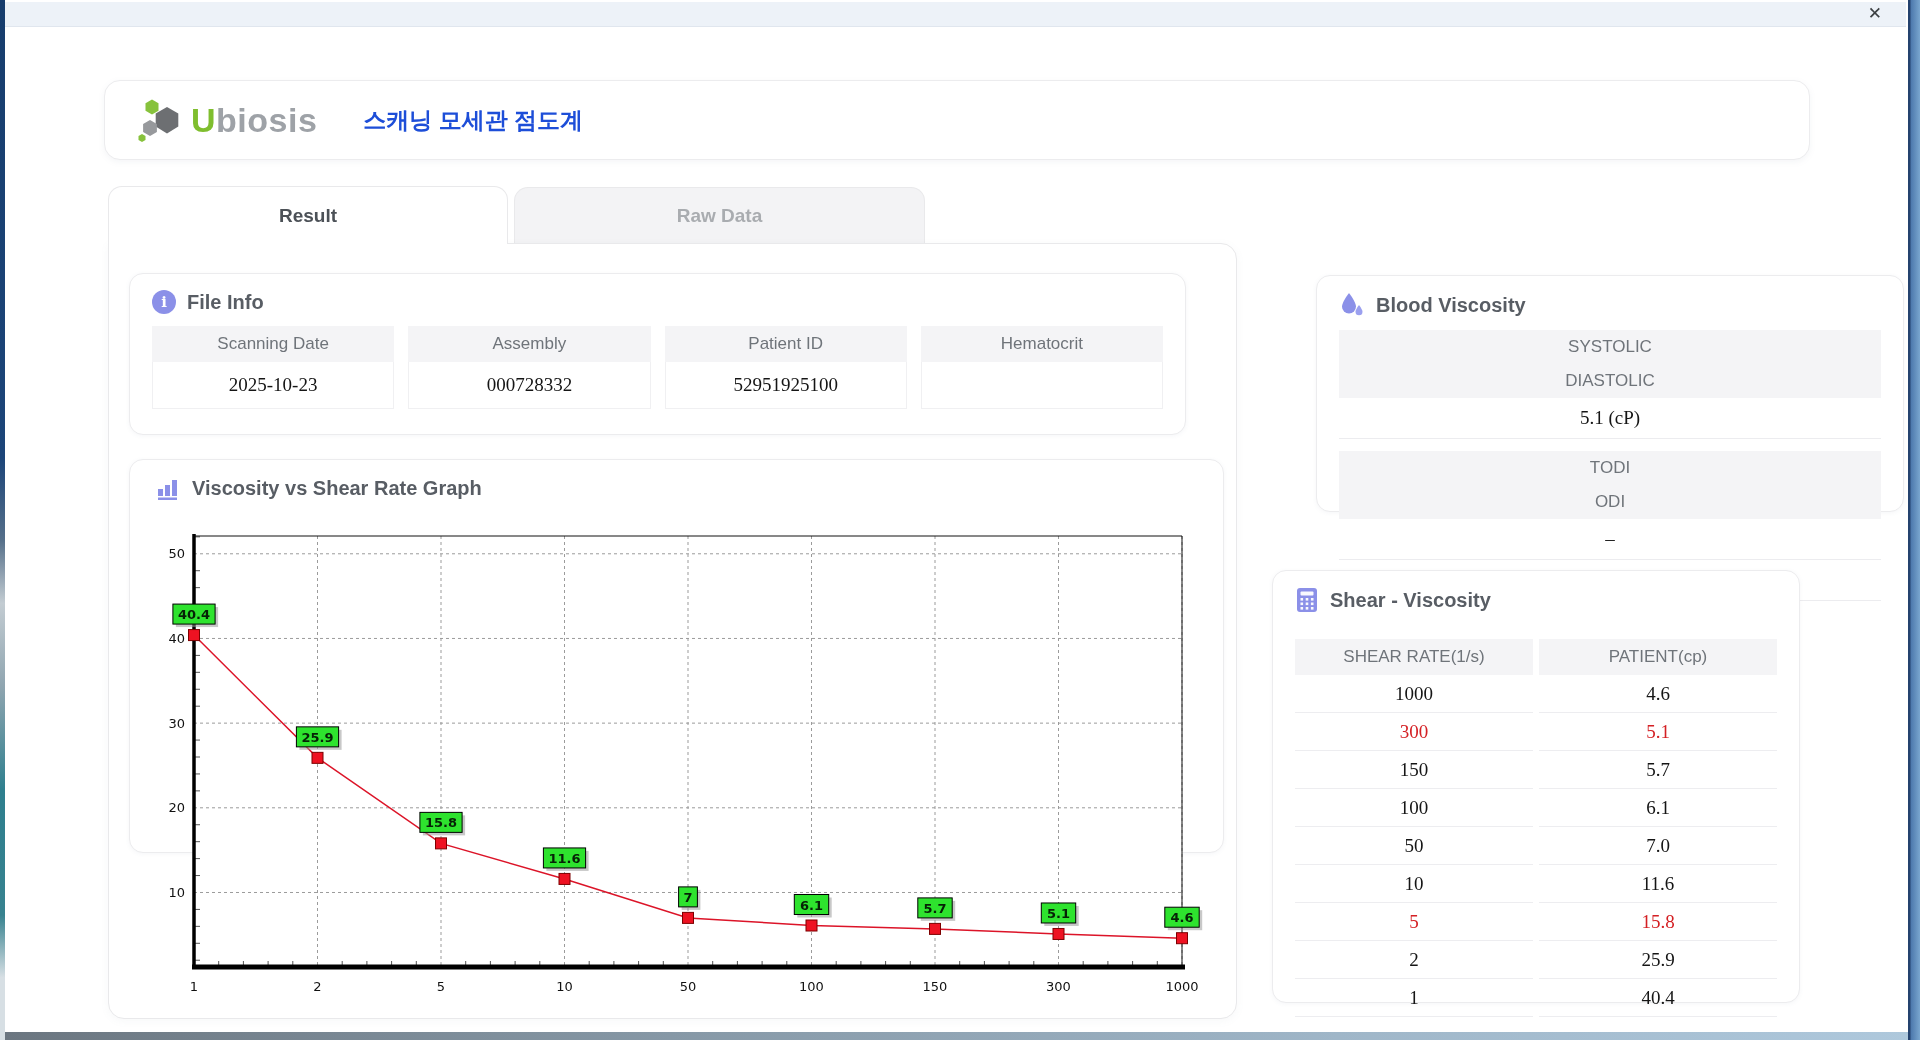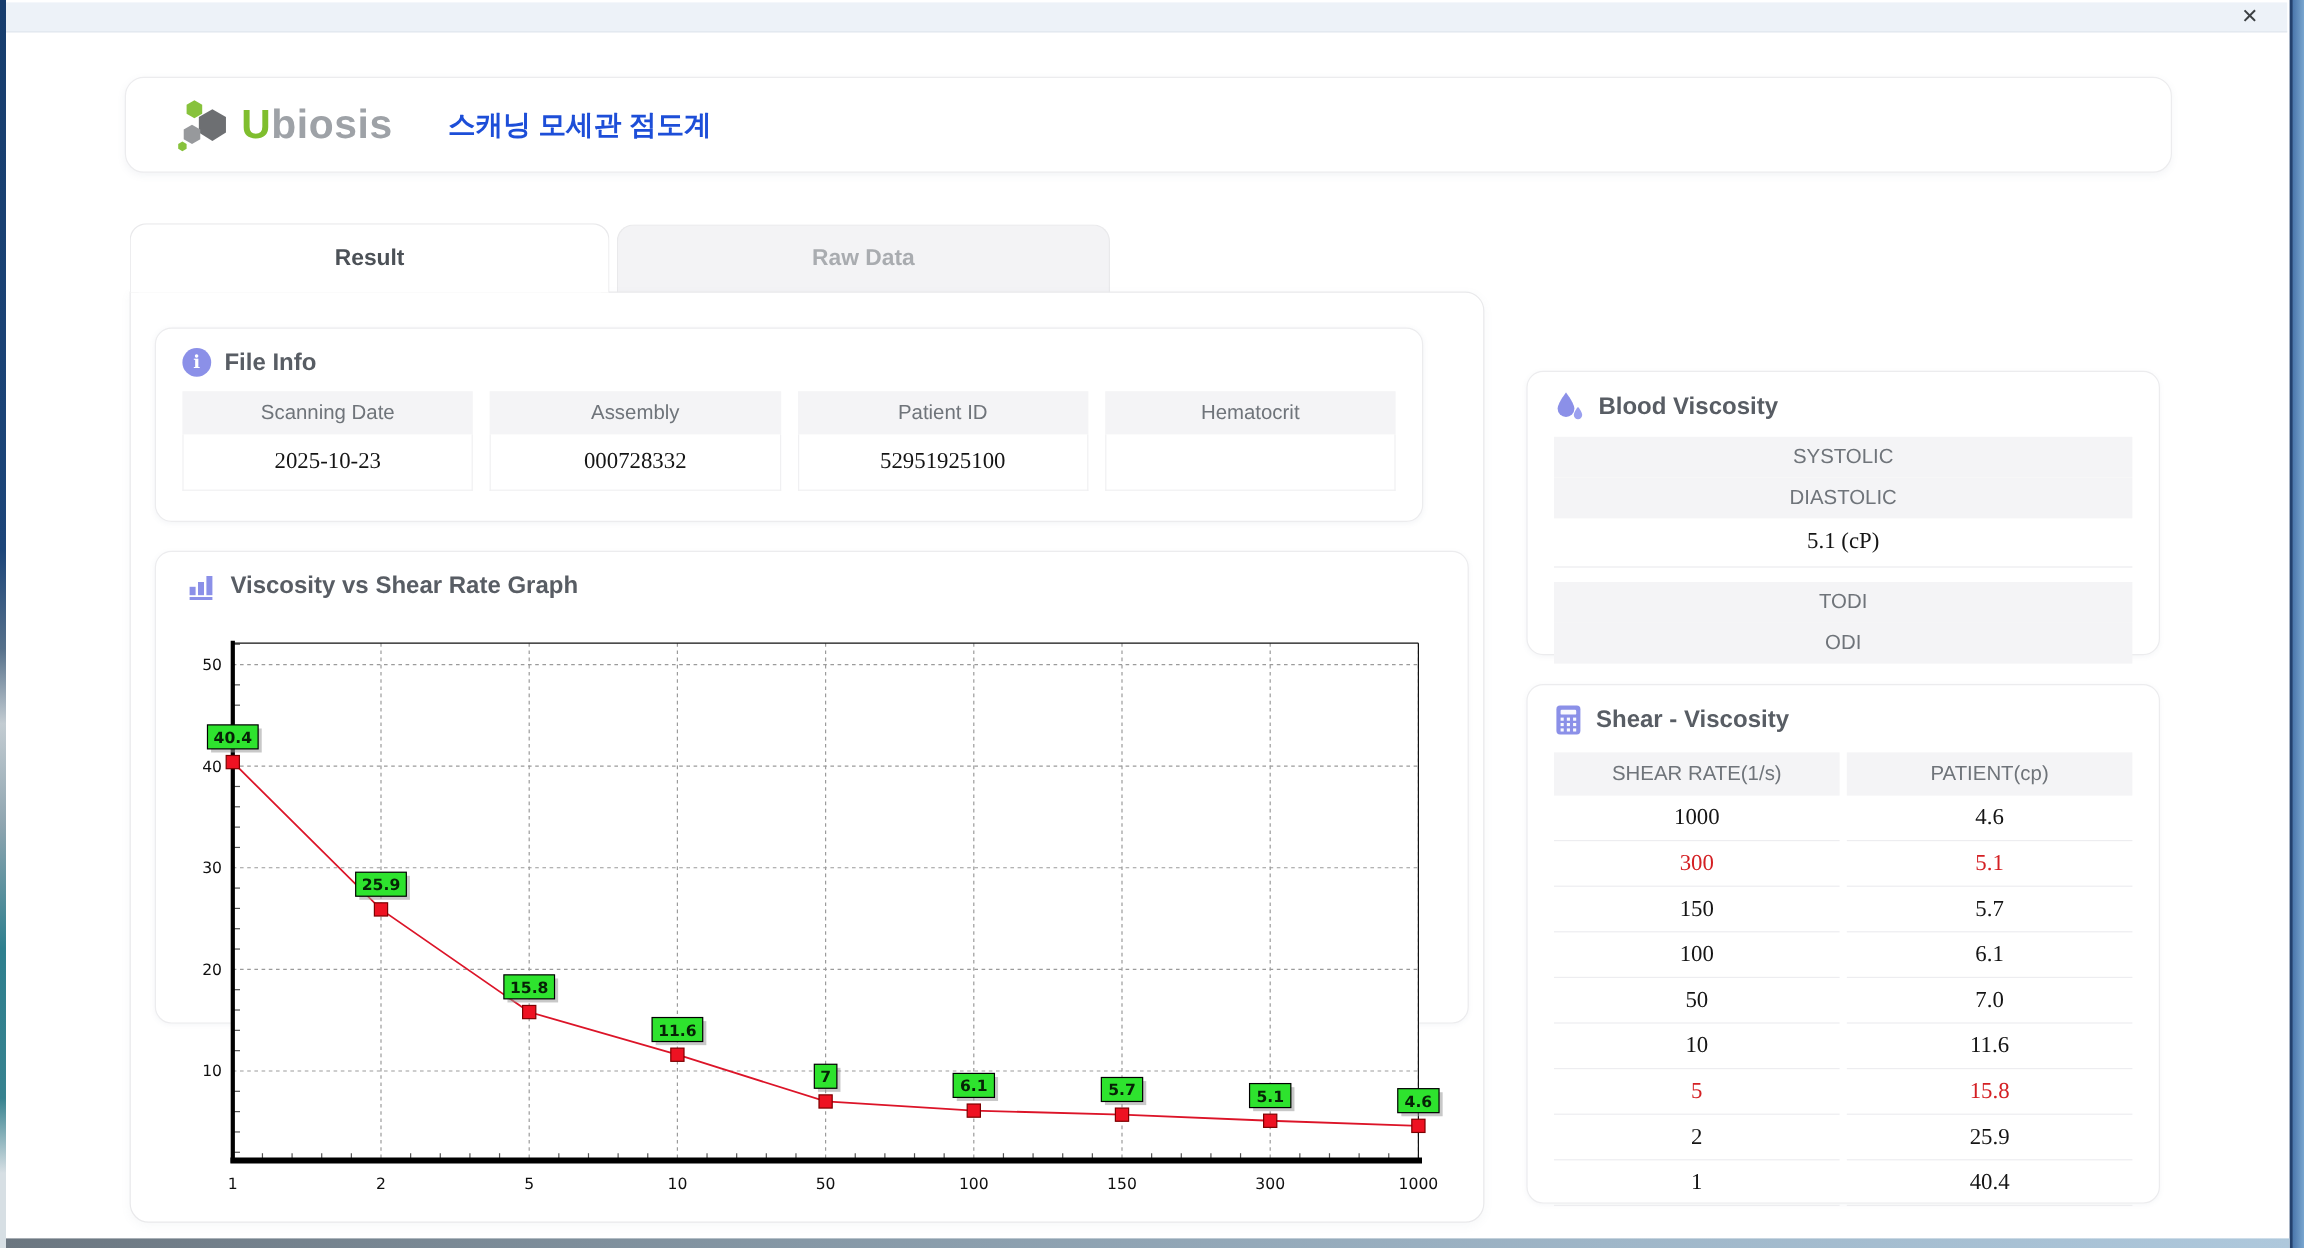--- a/index.html
+++ b/index.html
@@ -9,23 +9,23 @@
   .left-sliver{position:absolute;left:0;top:0;width:5px;height:1040px;
     background:linear-gradient(180deg,#173d6d 0%,#1c4579 44%,#56708a 52%,#c3ccd2 58%,#8fa5b0 66%,#2e7f8e 76%,#37828f 88%,#d7dfe4 94%,#d7dfe4 100%);}
   .titlebar{position:absolute;left:5px;top:2px;width:1901px;height:24px;background:#edf2f8;border-bottom:1px solid #e0e6ee;}
   .close-btn{position:absolute;right:24px;top:3px;font-size:17px;color:#3c4043;line-height:18px;cursor:default;}
   .right-sliver{position:absolute;right:0;top:0;width:12px;height:1040px;
     background:linear-gradient(90deg,#24426e 0px,#24426e 2px,#4d79ad 3px,#79a6cf 100%);}
   .bottom-strip{position:absolute;left:5px;bottom:0;width:1903px;height:8px;
     background:linear-gradient(90deg,#6b7680,#8698a6 35%,#9fb6c8 70%,#aec8dc 100%);}
 
   
-  .header-card{position:absolute;left:104px;top:64px;width:1706px;height:80px;background:#fff;
+  .header-card{position:absolute;left:104px;top:80px;width:1706px;height:80px;background:#fff;
     border:1px solid #ececee;border-radius:16px;box-shadow:0 2px 6px rgba(120,130,150,.08);
-    display:flex;align-items:center;padding:0 40px;box-sizing:border-box;}
+    display:flex;align-items:center;padding:0 30px;box-sizing:border-box;}
   .logo{display:flex;align-items:center;gap:8px;}
   .logo-text{font-size:34px;font-weight:700;letter-spacing:.5px;}
   .logo-u{color:#7fbe2e;}
   .logo-rest{color:#9ea2a7;}
   .app-title{margin-left:46px;font-size:23px;font-weight:700;color:#1d4ed8;}
 
   
   .tab{position:absolute;box-sizing:border-box;display:flex;align-items:center;justify-content:center;
     font-size:19px;font-weight:700;border:1px solid #e9e9eb;border-bottom:none;border-radius:14px 14px 0 0;}
   .tab-result{left:108px;top:186px;width:400px;height:58px;background:#fff;color:#4c5157;z-index:3;}
@@ -50,30 +50,30 @@
 
   
   .fi-fields{display:flex;gap:14px;margin-top:12px;}
   .fi-col{flex:1;}
   .cell-label{height:36px;background:#f4f4f6;color:#6f747a;font-size:17px;
     display:flex;align-items:center;justify-content:center;}
   .cell-value{height:46px;display:flex;align-items:center;justify-content:center;
     font-size:19px;color:#151515;border:1px solid #f0f0f2;border-top:none;}
 
   
-  .bv-card{left:1272px;top:275px;width:528px;height:237px;padding:16px 22px;margin-top:34px;}
+  .bv-card{left:1316px;top:275px;width:588px;height:237px;padding:16px 22px;}
   .sh-card{left:1272px;top:570px;width:528px;height:433px;padding:16px 22px;}
 
   .bv-grid{display:grid;grid-template-columns:1fr;column-gap:6px;margin-top:12px;}
   .bv-label{height:34px;background:#f4f4f6;color:#6f747a;font-size:17px;
     display:flex;align-items:center;justify-content:center;}
   .bv-value{height:40px;font-size:19px;color:#151515;display:flex;align-items:center;justify-content:center;
     border-bottom:1px solid #ececef;}
 
-  .sh-grid{display:grid;grid-template-columns:1fr 1fr;column-gap:6px;margin-top:14px;}
+  .sh-grid{display:grid;grid-template-columns:1fr 1fr;column-gap:6px;margin-top:26px;}
   .sh-head{height:36px;background:#f4f4f6;color:#6f747a;font-size:17px;
     display:flex;align-items:center;justify-content:center;}
   .sh-cell{height:37px;font-size:19px;color:#151515;display:flex;align-items:center;justify-content:center;
     border-bottom:1px solid #ededf0;}
   .sh-cell.alert{color:#d42024;}
 
   
   #chart{display:block;margin-top:10px;overflow:visible;font-family:"DejaVu Sans",sans-serif;}
 </style>
 </head>

